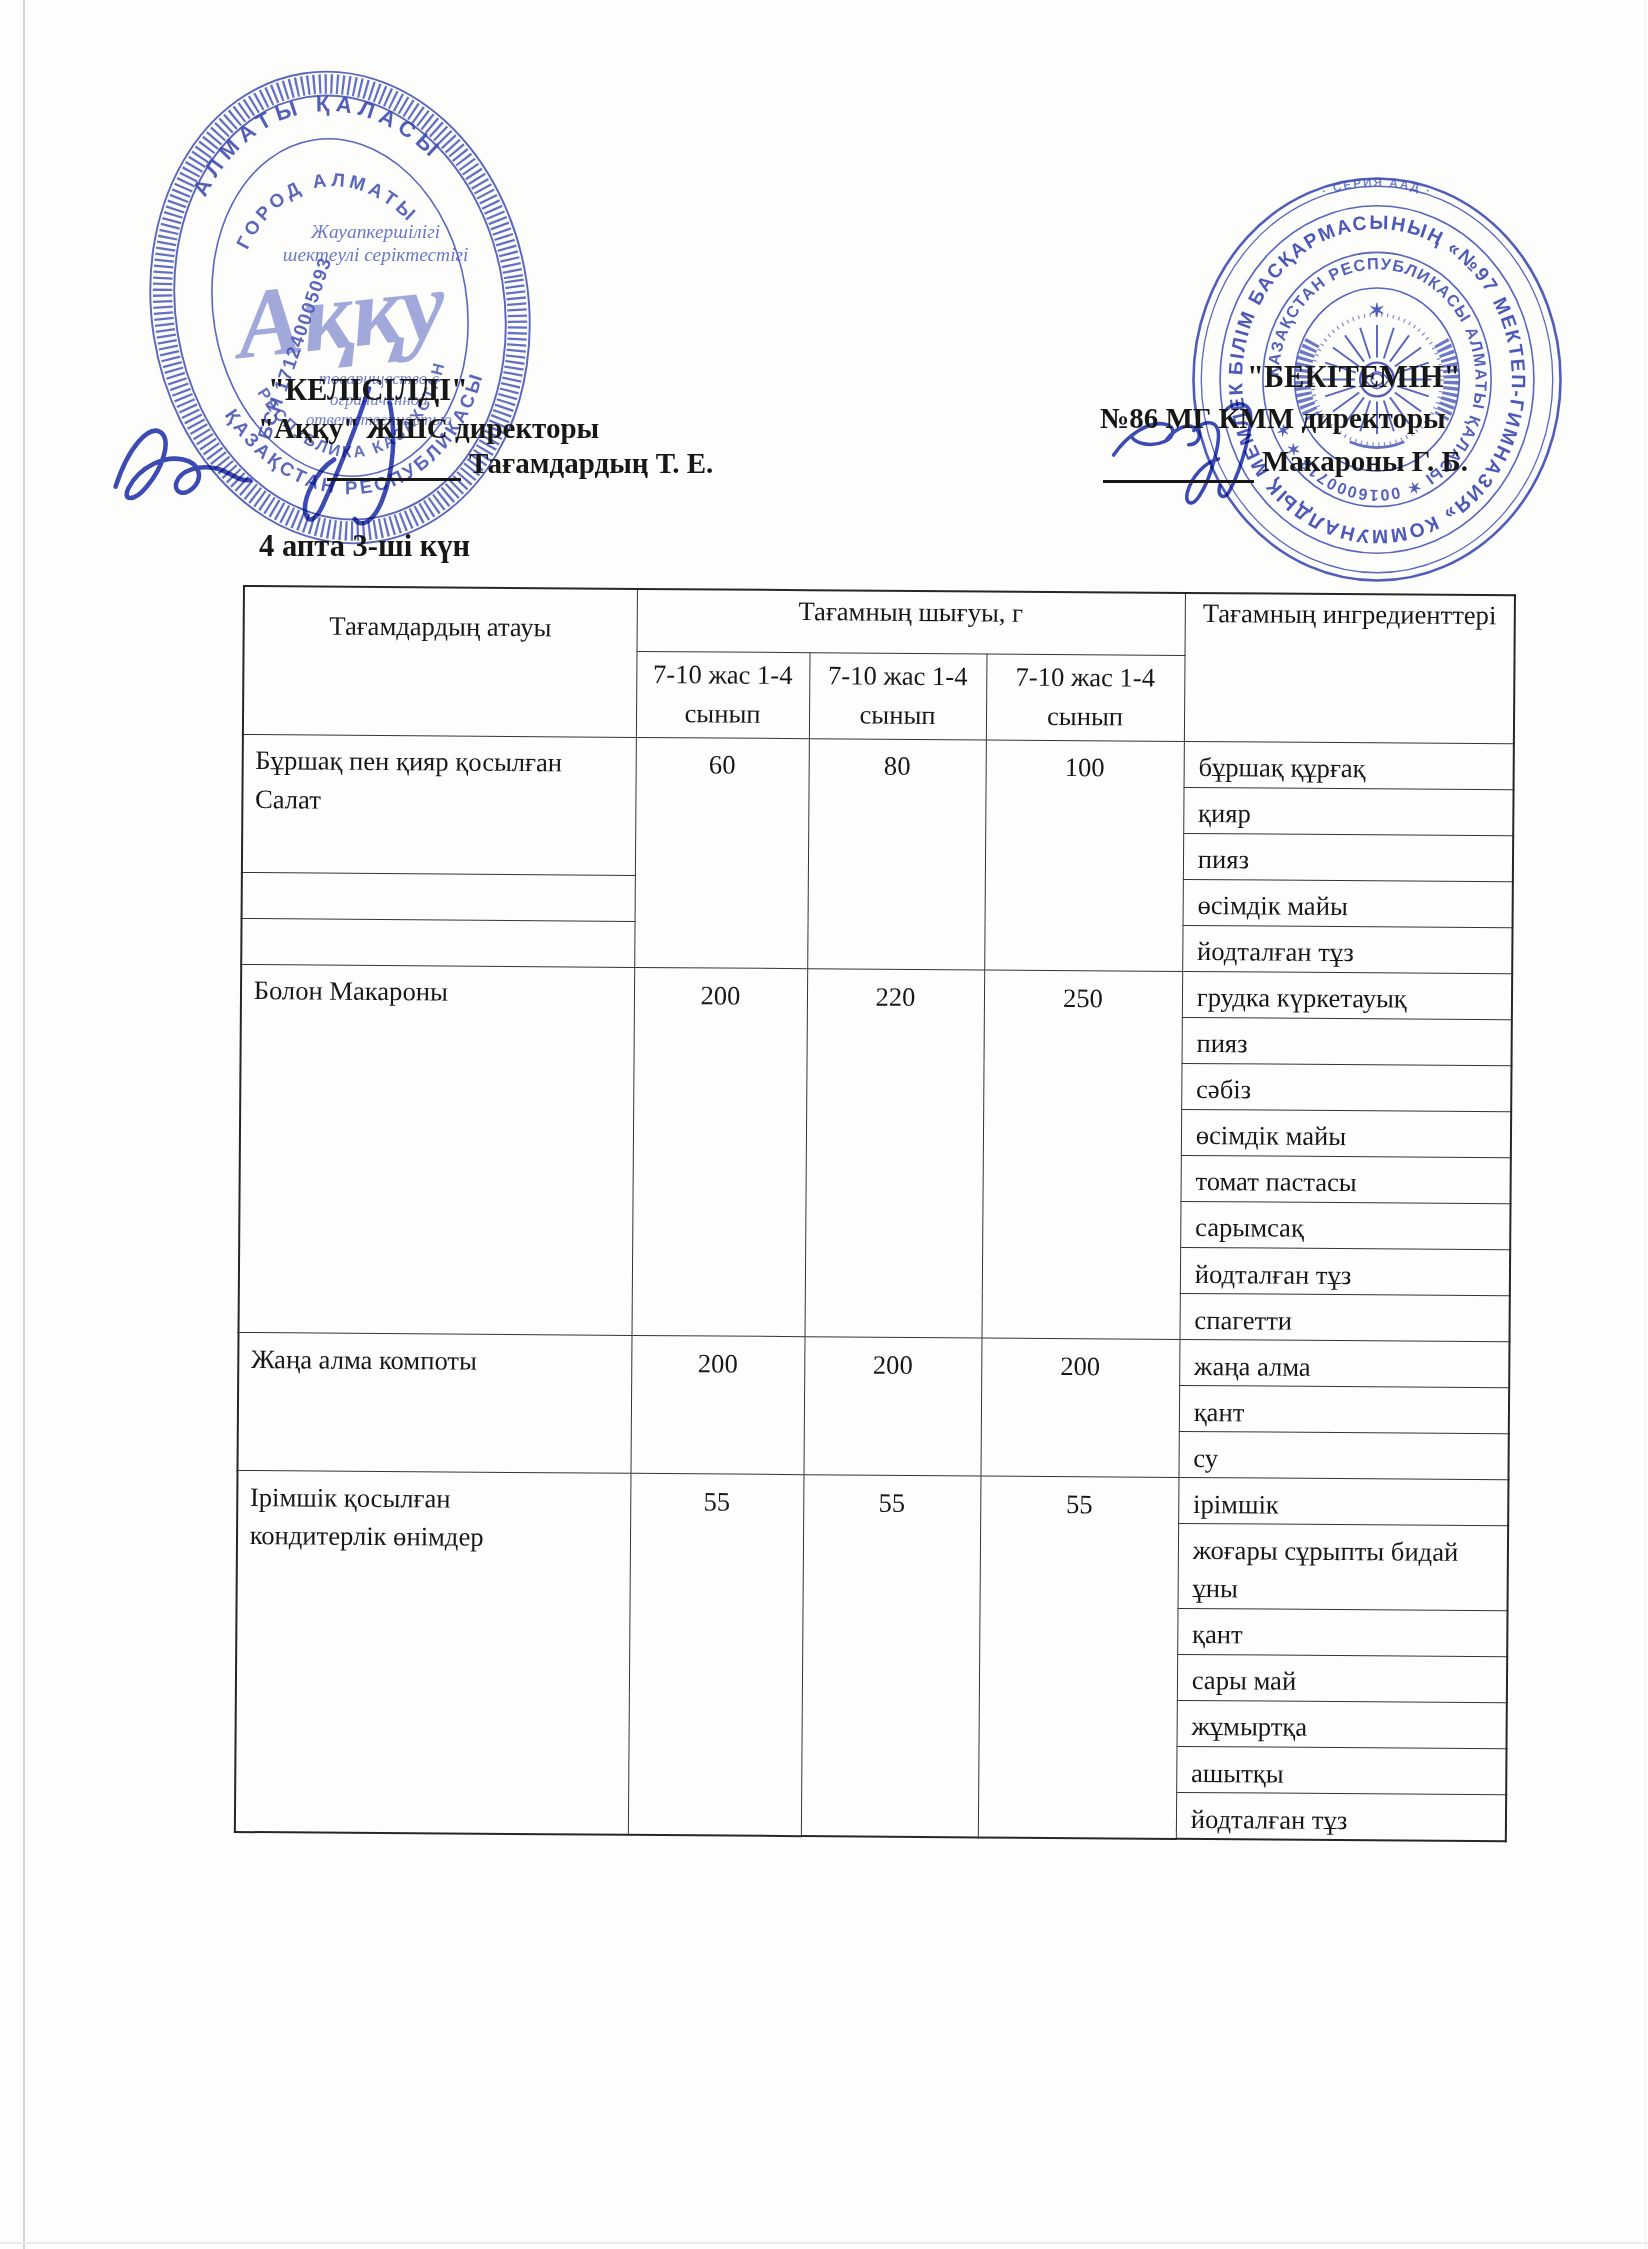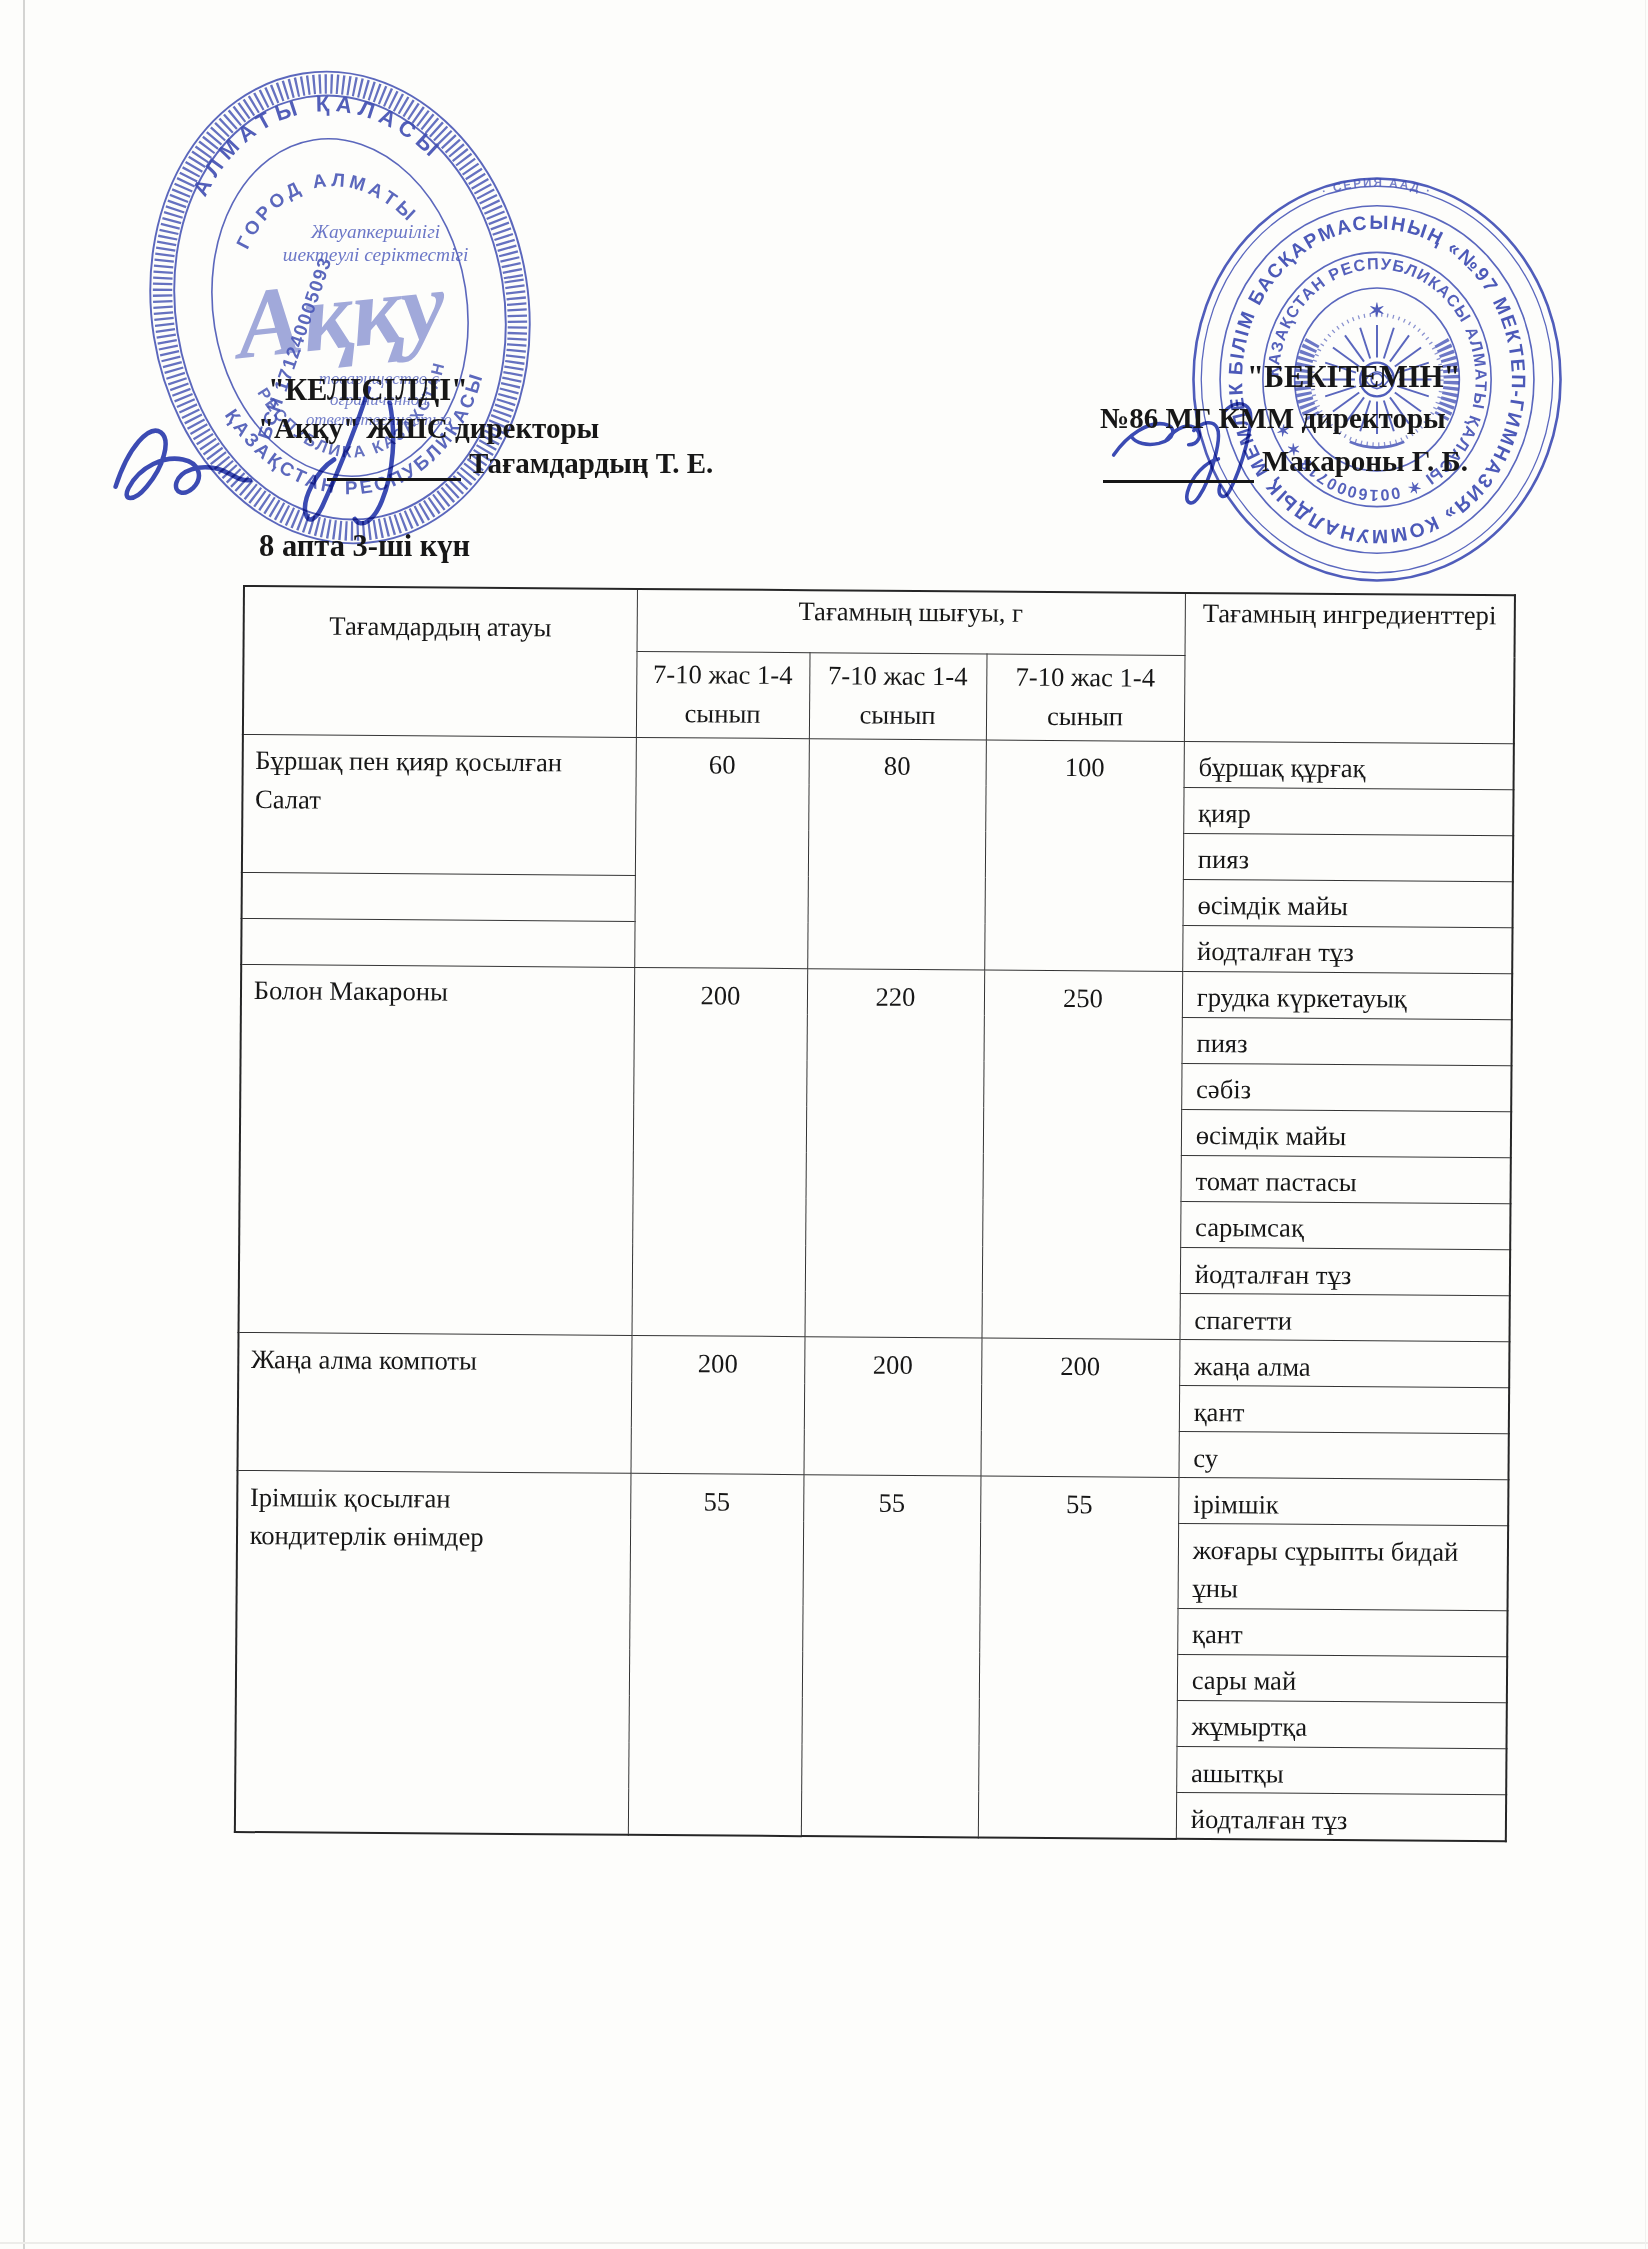--- a/index.html
+++ b/index.html
@@ -157,21 +157,21 @@
 
   <svg class="sig" style="left:1102px;top:389px;" width="194" height="123" viewBox="0 0 300 190">
     <g fill="none" stroke="#2b3cb0" stroke-width="5.5" stroke-linecap="round" stroke-linejoin="round" opacity=".92">
       <path d="M 18 102 C 40 70 72 50 96 54 C 118 58 112 78 88 84 C 70 88 52 84 46 74"></path>
       <path d="M 100 78 C 116 58 136 52 146 62 C 156 72 148 86 134 86"></path>
       <path d="M 142 64 C 156 50 172 48 178 60 C 186 76 168 140 150 166 C 140 182 128 178 132 160 C 138 136 160 112 180 108"></path>
       <path d="M 188 36 C 202 20 220 18 228 32 C 236 50 216 122 198 156 C 190 172 178 168 182 150"></path>
     </g>
   </svg>
 
-  <div class="blacktext t47" style="left:259px;top:529px;">8 апта 3-ші күн</div>
+  <div class="blacktext t47" style="left:259px;top:529px;">4 апта 3-ші күн</div>
 
   <div class="tablewrap">
   <table class="menu">
     <colgroup>
       <col style="width:393px">
           <col style="width:173px">
           <col style="width:177px">
           <col style="width:198px">
           <col style="width:330px">
     </colgroup>

